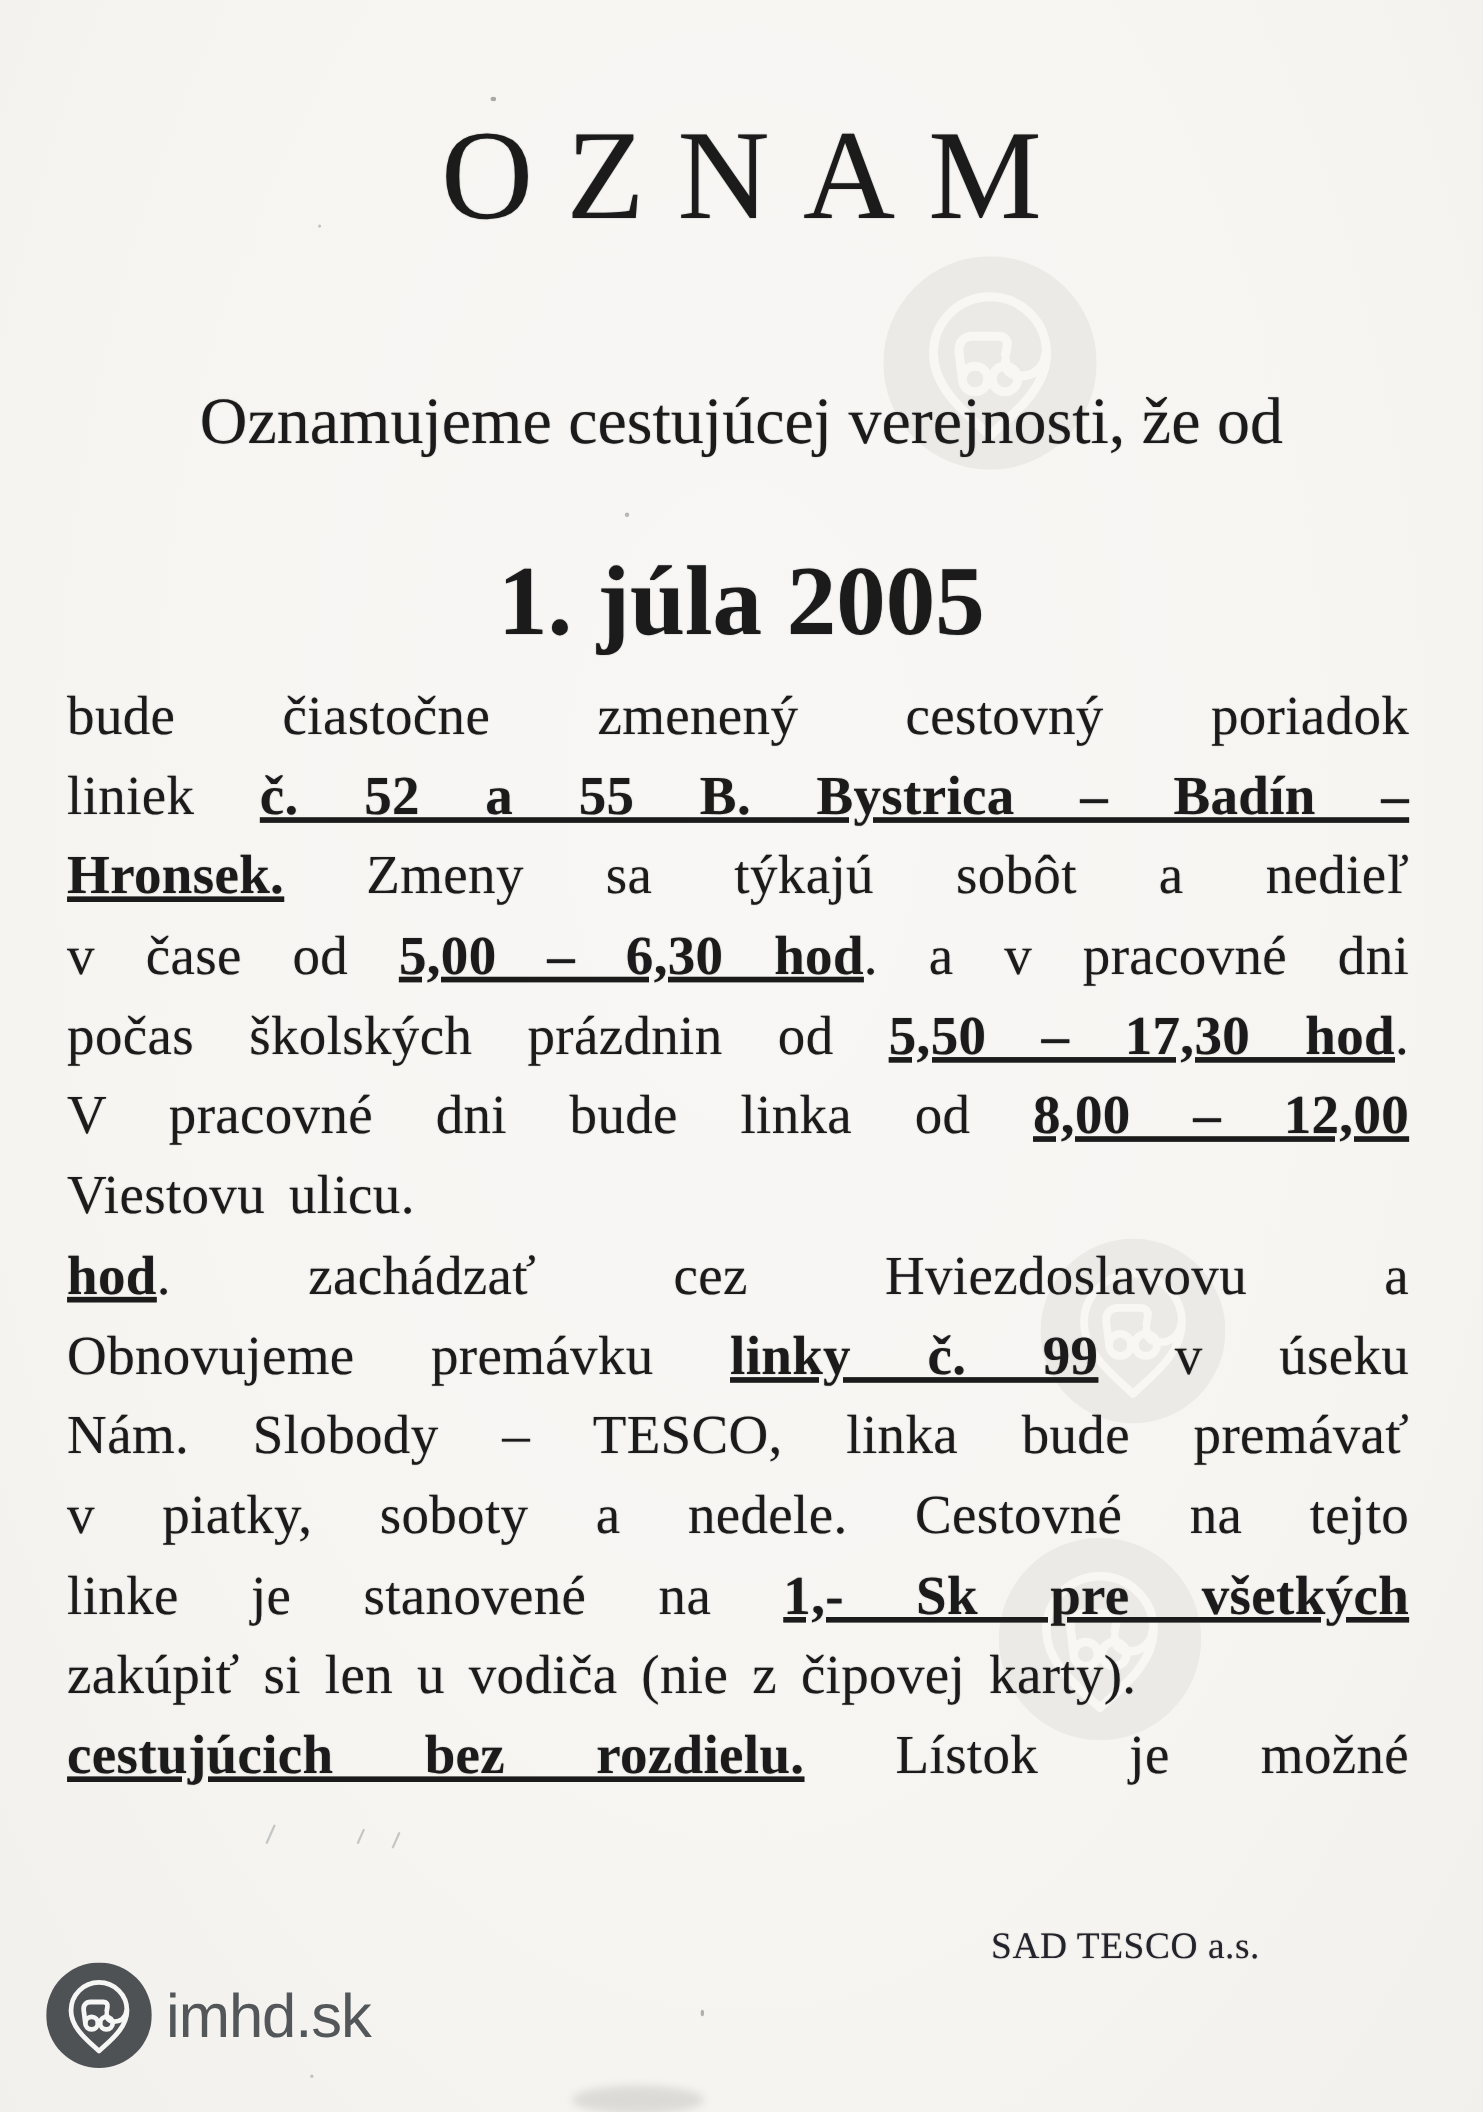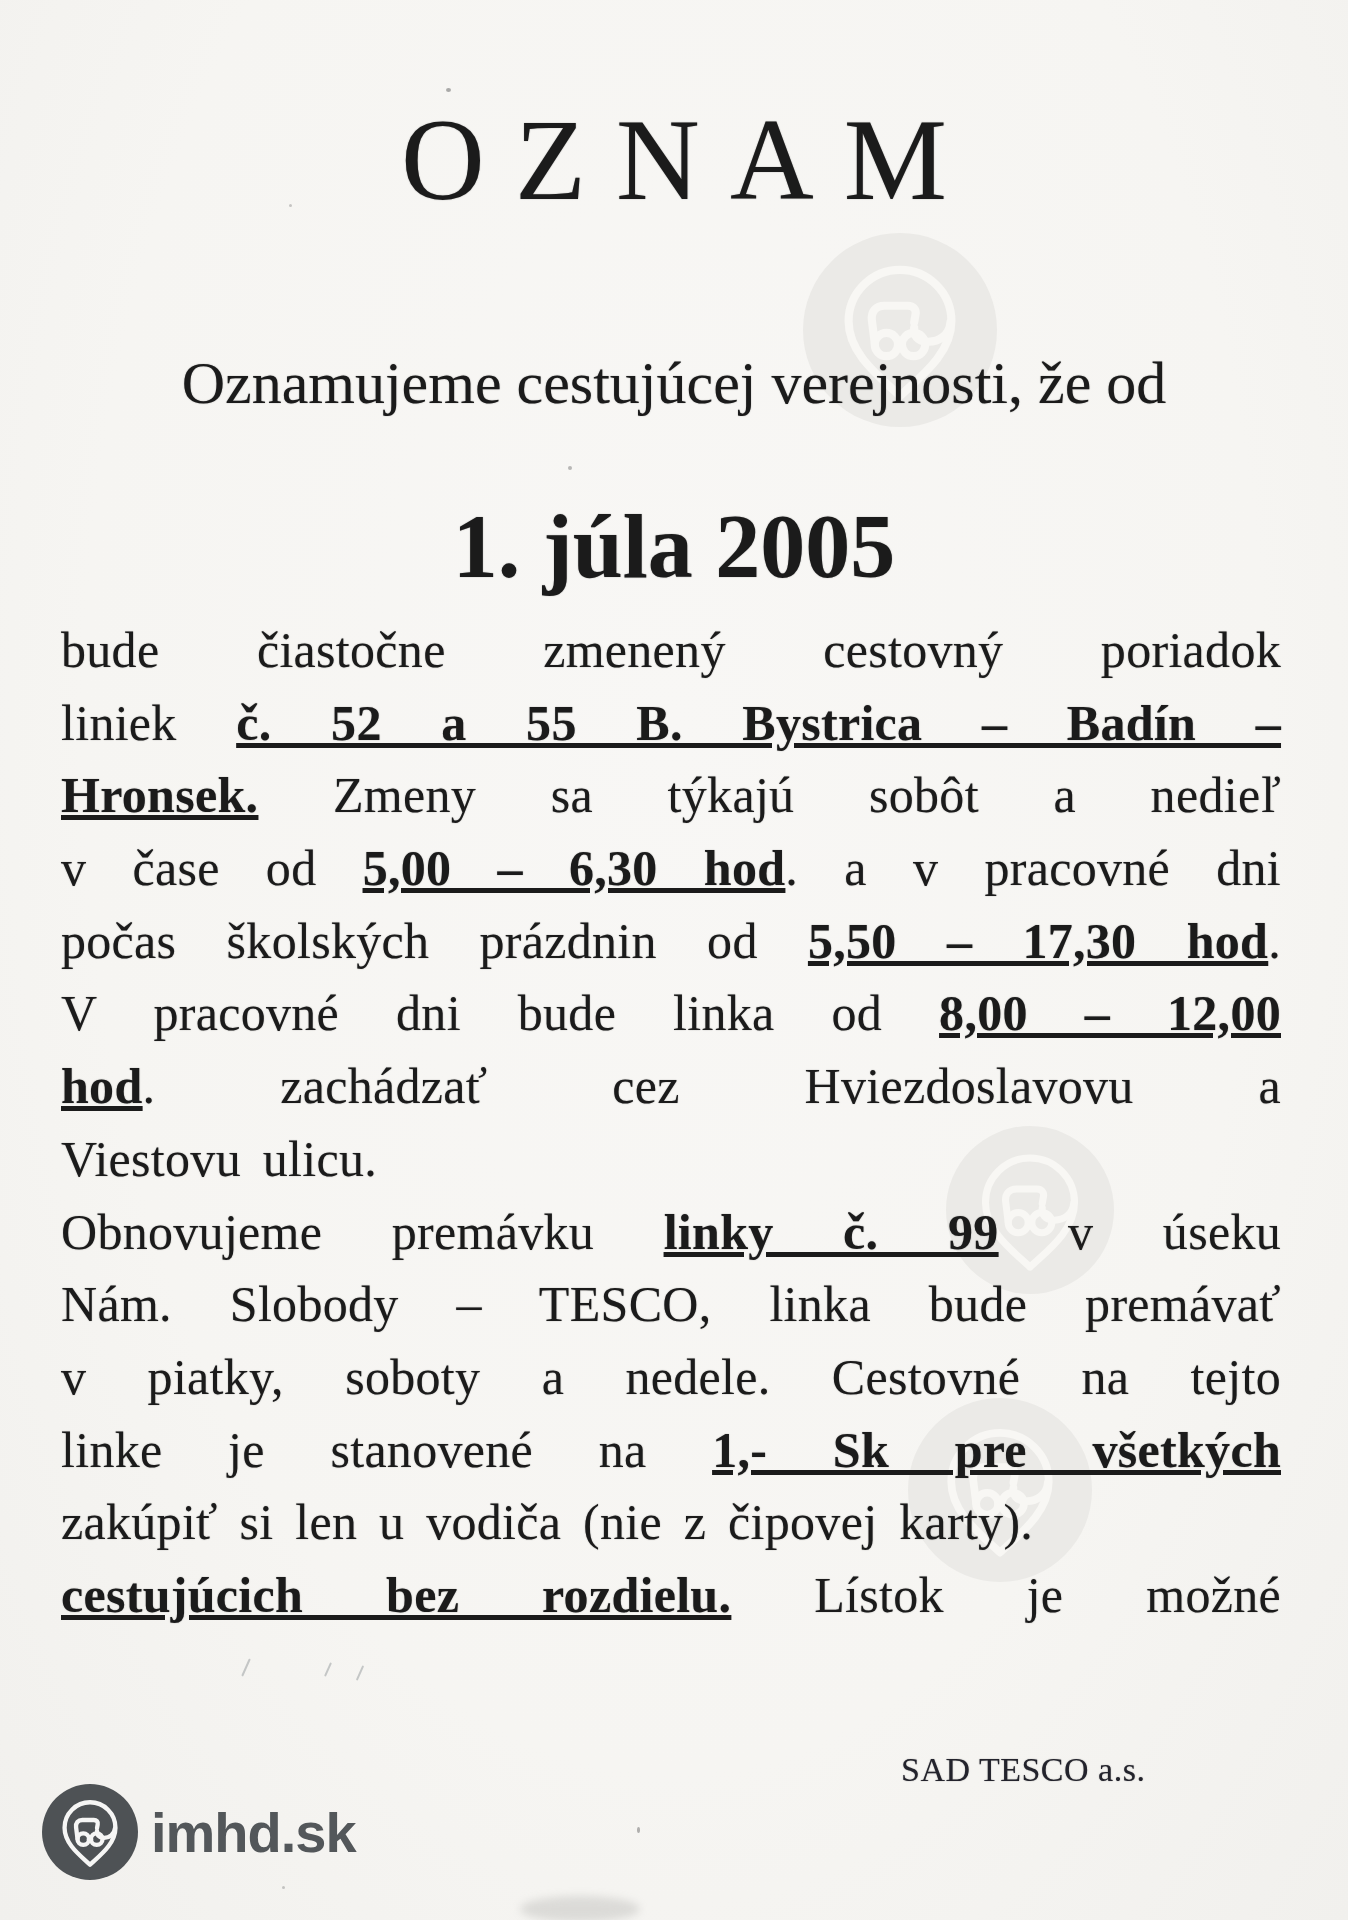--- a/index.html
+++ b/index.html
@@ -86,21 +86,21 @@
     left: 42px; top: 1784px;
     display: flex;
     align-items: center;
     gap: 13px;
   }
   .logo-icon { width: 96px; height: 96px; }
   .logo-icon .wmc { fill: #4e5255; }
   .logo-icon .wmg { stroke: #f6f6f5; }
   .logo-text {
     font-family: "Liberation Sans", "DejaVu Sans", sans-serif;
-    font-weight: bold;
+    font-weight: normal;
     font-size: 56px;
     letter-spacing: -1px;
     color: #53575a;
   }
 
   .speck { position: absolute; background: #6a6a6a; border-radius: 50%; }
   .pencil-mark {
     position: absolute;
     width: 2px; height: 19px;
     background: #9aa0a2;
@@ -159,22 +159,22 @@
   <div class="subtitle ink">Oznamujeme cestujúcej verejnosti, že od</div>
   <div class="date-line ink">1. júla 2005</div>
 
   <div class="body-block ink">
       <div class="line just"><span>bude čiastočne zmenený cestovný poriadok</span></div>
       <div class="line just"><span>liniek </span><b>č. 52 a 55 B. Bystrica – Badín –</b></div>
       <div class="line just"><b>Hronsek.</b><span> Zmeny sa týkajú sobôt a nedieľ</span></div>
       <div class="line just"><span>v čase od </span><b>5,00 – 6,30 hod</b><span>. a v pracovné dni</span></div>
       <div class="line just"><span>počas školských prázdnin od </span><b>5,50 – 17,30 hod</b><span>.</span></div>
       <div class="line just"><span>V pracovné dni bude linka od </span><b>8,00 – 12,00</b></div>
+      <div class="line plain"><span>Viestovu ulicu.</span></div>
       <div class="line just"><b>hod</b><span>. zachádzať cez Hviezdoslavovu a</span></div>
-      <div class="line plain"><span>Viestovu ulicu.</span></div>
       <div class="line just"><span>Obnovujeme premávku </span><b>linky č. 99</b><span> v úseku</span></div>
       <div class="line just"><span>Nám. Slobody – TESCO, linka bude premávať</span></div>
       <div class="line just"><span>v piatky, soboty a nedele. Cestovné na tejto</span></div>
       <div class="line just"><span>linke je stanovené na </span><b>1,- Sk pre všetkých</b></div>
       <div class="line plain"><span>zakúpiť si len u vodiča (nie z čipovej karty).</span></div>
       <div class="line just"><b>cestujúcich bez rozdielu.</b><span> Lístok je možné</span></div>
     </div>
 
   <div class="signature ink">SAD TESCO a.s.</div>
 

